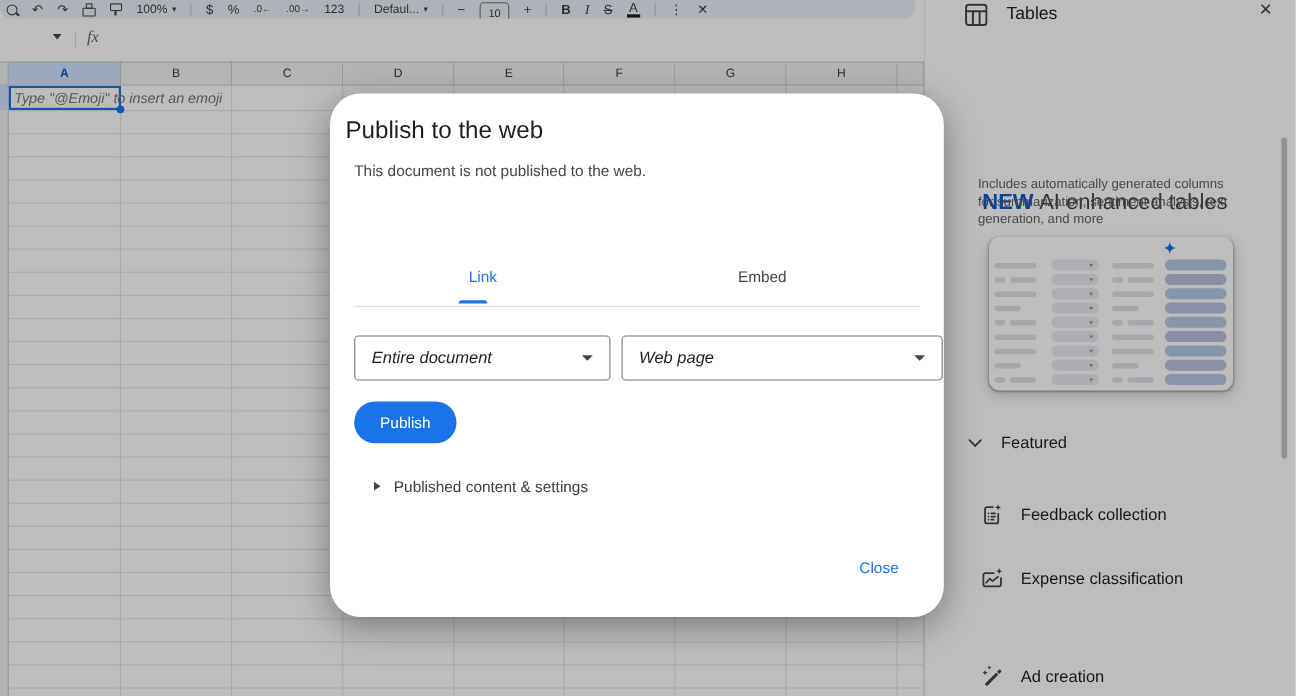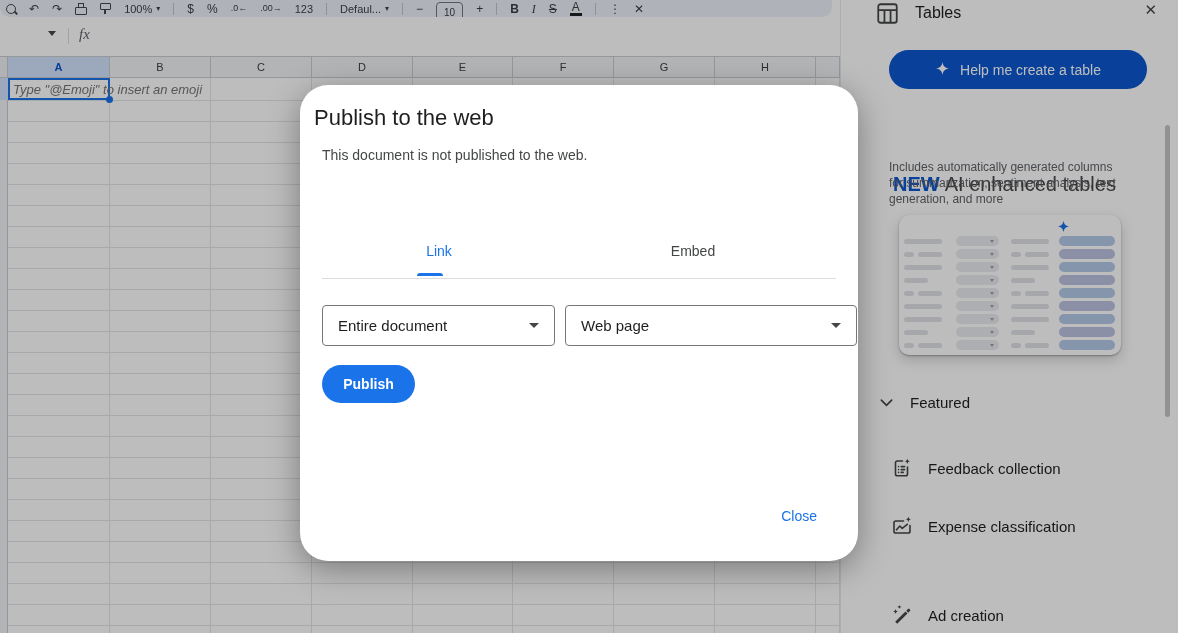--- a/index.html
+++ b/index.html
@@ -84,27 +84,27 @@
   .dlg-title{position:absolute;left:14px;top:20px;font-size:22px;color:#1f1f1f;font-weight:400;}
   .dlg-status{position:absolute;left:22px;top:62px;font-size:14px;color:#444746;}
   .dlg-desc{position:absolute;left:22px;top:107px;width:524px;font-size:14px;line-height:20px;color:#444746;}
   .learn-more{color:#0b57d0;text-decoration:underline;cursor:pointer;}
   .dlg-tabs{position:absolute;left:0;top:158px;width:520px;height:30px;display:flex;}
   .tab{flex:1;text-align:center;font-size:14px;font-weight:500;color:#444746;cursor:pointer;}
   .tab.active{color:#1a73e8;padding-left:12px;}
   .tab-indicator{position:absolute;left:117px;top:188px;width:26px;height:3px;border-radius:3px 3px 0 0;background:#1a73e8;}
   .dlg-divider{position:absolute;left:22px;right:22px;top:193px;height:1px;background:#dadce0;}
   .dropdown{position:absolute;top:220px;height:41px;border:1px solid #747775;border-radius:4px;box-sizing:border-box;
-    display:flex;align-items:center;justify-content:space-between;padding:7px 15px;font-size:15px;color:#1f1f1f;cursor:pointer;}
+    display:flex;align-items:center;justify-content:space-between;padding:7px 15px;font-size:15px;color:#1f1f1f;cursor:pointer;font-style:italic;}
   .dd1{left:22px;width:233px;}
   .dd2{left:265px;width:292px;}
   .dd-caret{width:0;height:0;border-left:5px solid transparent;border-right:5px solid transparent;
     border-top:5px solid #444746;}
   .publish-btn{position:absolute;left:22px;top:280px;width:93px;height:38px;border-radius:20px;background:#1a73e8;
-    color:#fff;font-size:14px;font-weight:700;display:flex;align-items:center;justify-content:center;border:none;}
+    color:#fff;font-size:14px;font-weight:400;display:flex;align-items:center;justify-content:center;border:none;}
   .disclosure{position:absolute;left:40px;top:349px;display:flex;align-items:center;gap:12px;
     font-size:14px;color:#3c4043;cursor:pointer;}
   .disc-arrow{width:0;height:0;border-top:4.5px solid transparent;border-bottom:4.5px solid transparent;
     border-left:6px solid #444746;}
   .close-btn{position:absolute;right:41px;top:423px;font-size:14px;font-weight:500;color:#1a73e8;cursor:pointer;}
 </style>
 </head>
 <body>
 
 <div class="toolbar" id="toolbar">
@@ -216,26 +216,20 @@
           <g fill="none" stroke="#444746" stroke-width="1.7">
             <rect x="1.2" y="1.2" width="17.6" height="17.6" rx="2.2"></rect>
             <path d="M1.2 6.8 H18.8 M7.1 6.8 V18.8 M12.9 6.8 V18.8"></path>
           </g>
         </svg>
       </span>
     <span class="sb-title">Tables</span>
   </div>
   <span class="sb-close">✕</span>
 
-  <button class="help-btn">
-    <span id="btnSparkle"><svg width="15" height="15" viewBox="0 0 16 16">
-          <path fill="#ffffff" d="M8 1 C8.8 5.6 10.4 7.2 15 8 C10.4 8.8 8.8 10.4 8 15 C7.2 10.4 5.6 8.8 1 8 C5.6 7.2 7.2 5.6 8 1 Z"></path>
-        </svg></span>
-    <span>Help me create a table</span>
-  </button>
 
   <div class="new-line">
     <span class="new-badge">NEW</span><span>AI enhanced tables</span>
   </div>
   <div class="new-desc">Includes automatically generated columns for summarization, sentiment analysis, text generation, and more</div>
 
   <div class="preview-card">
     <span class="pv-sparkle" id="pvSparkle"><svg width="13" height="13" viewBox="0 0 16 16">
           <path fill="#1a73e8" d="M8 1 C8.8 5.6 10.4 7.2 15 8 C10.4 8.8 8.8 10.4 8 15 C7.2 10.4 5.6 8.8 1 8 C5.6 7.2 7.2 5.6 8 1 Z"></path>
         </svg></span>
@@ -385,15 +379,19 @@
     <span>Entire document</span>
     <span class="dd-caret"></span>
   </div>
   <div class="dropdown dd2">
     <span>Web page</span>
     <span class="dd-caret"></span>
   </div>
 
   <button class="publish-btn">Publish</button>
 
+  <div class="disclosure">
+    <span class="disc-arrow"></span>
+    <span>Published content &amp; settings</span>
+  </div>
 
   <div class="close-btn">Close</div>
 </div>
 
 </body></html>

